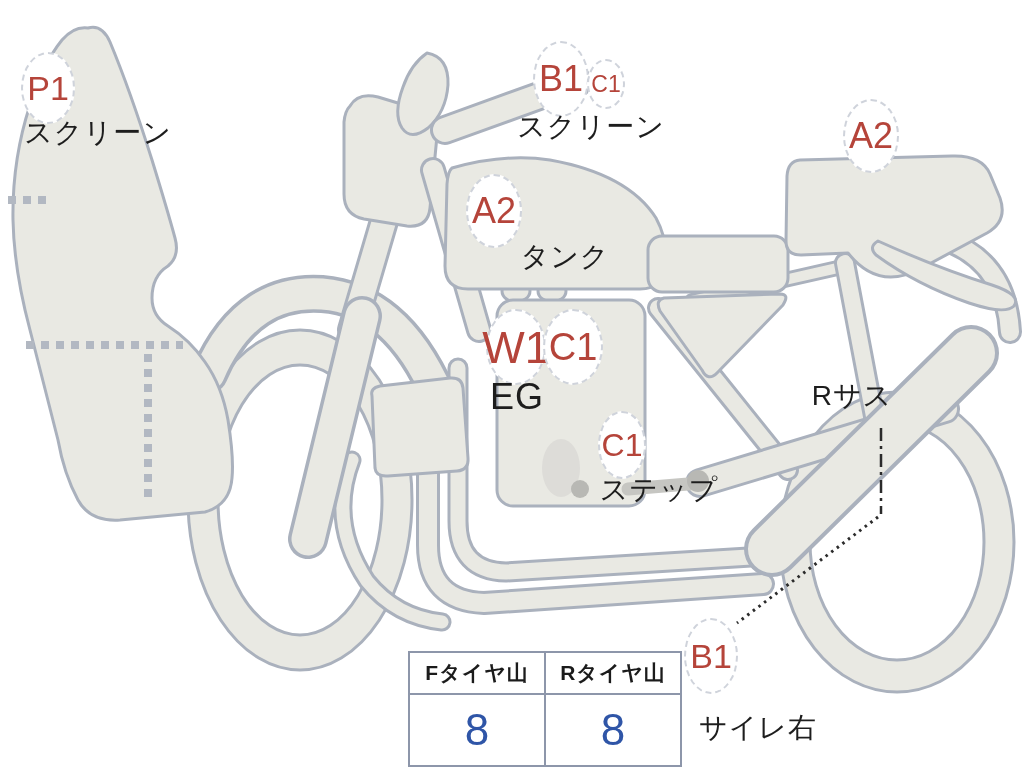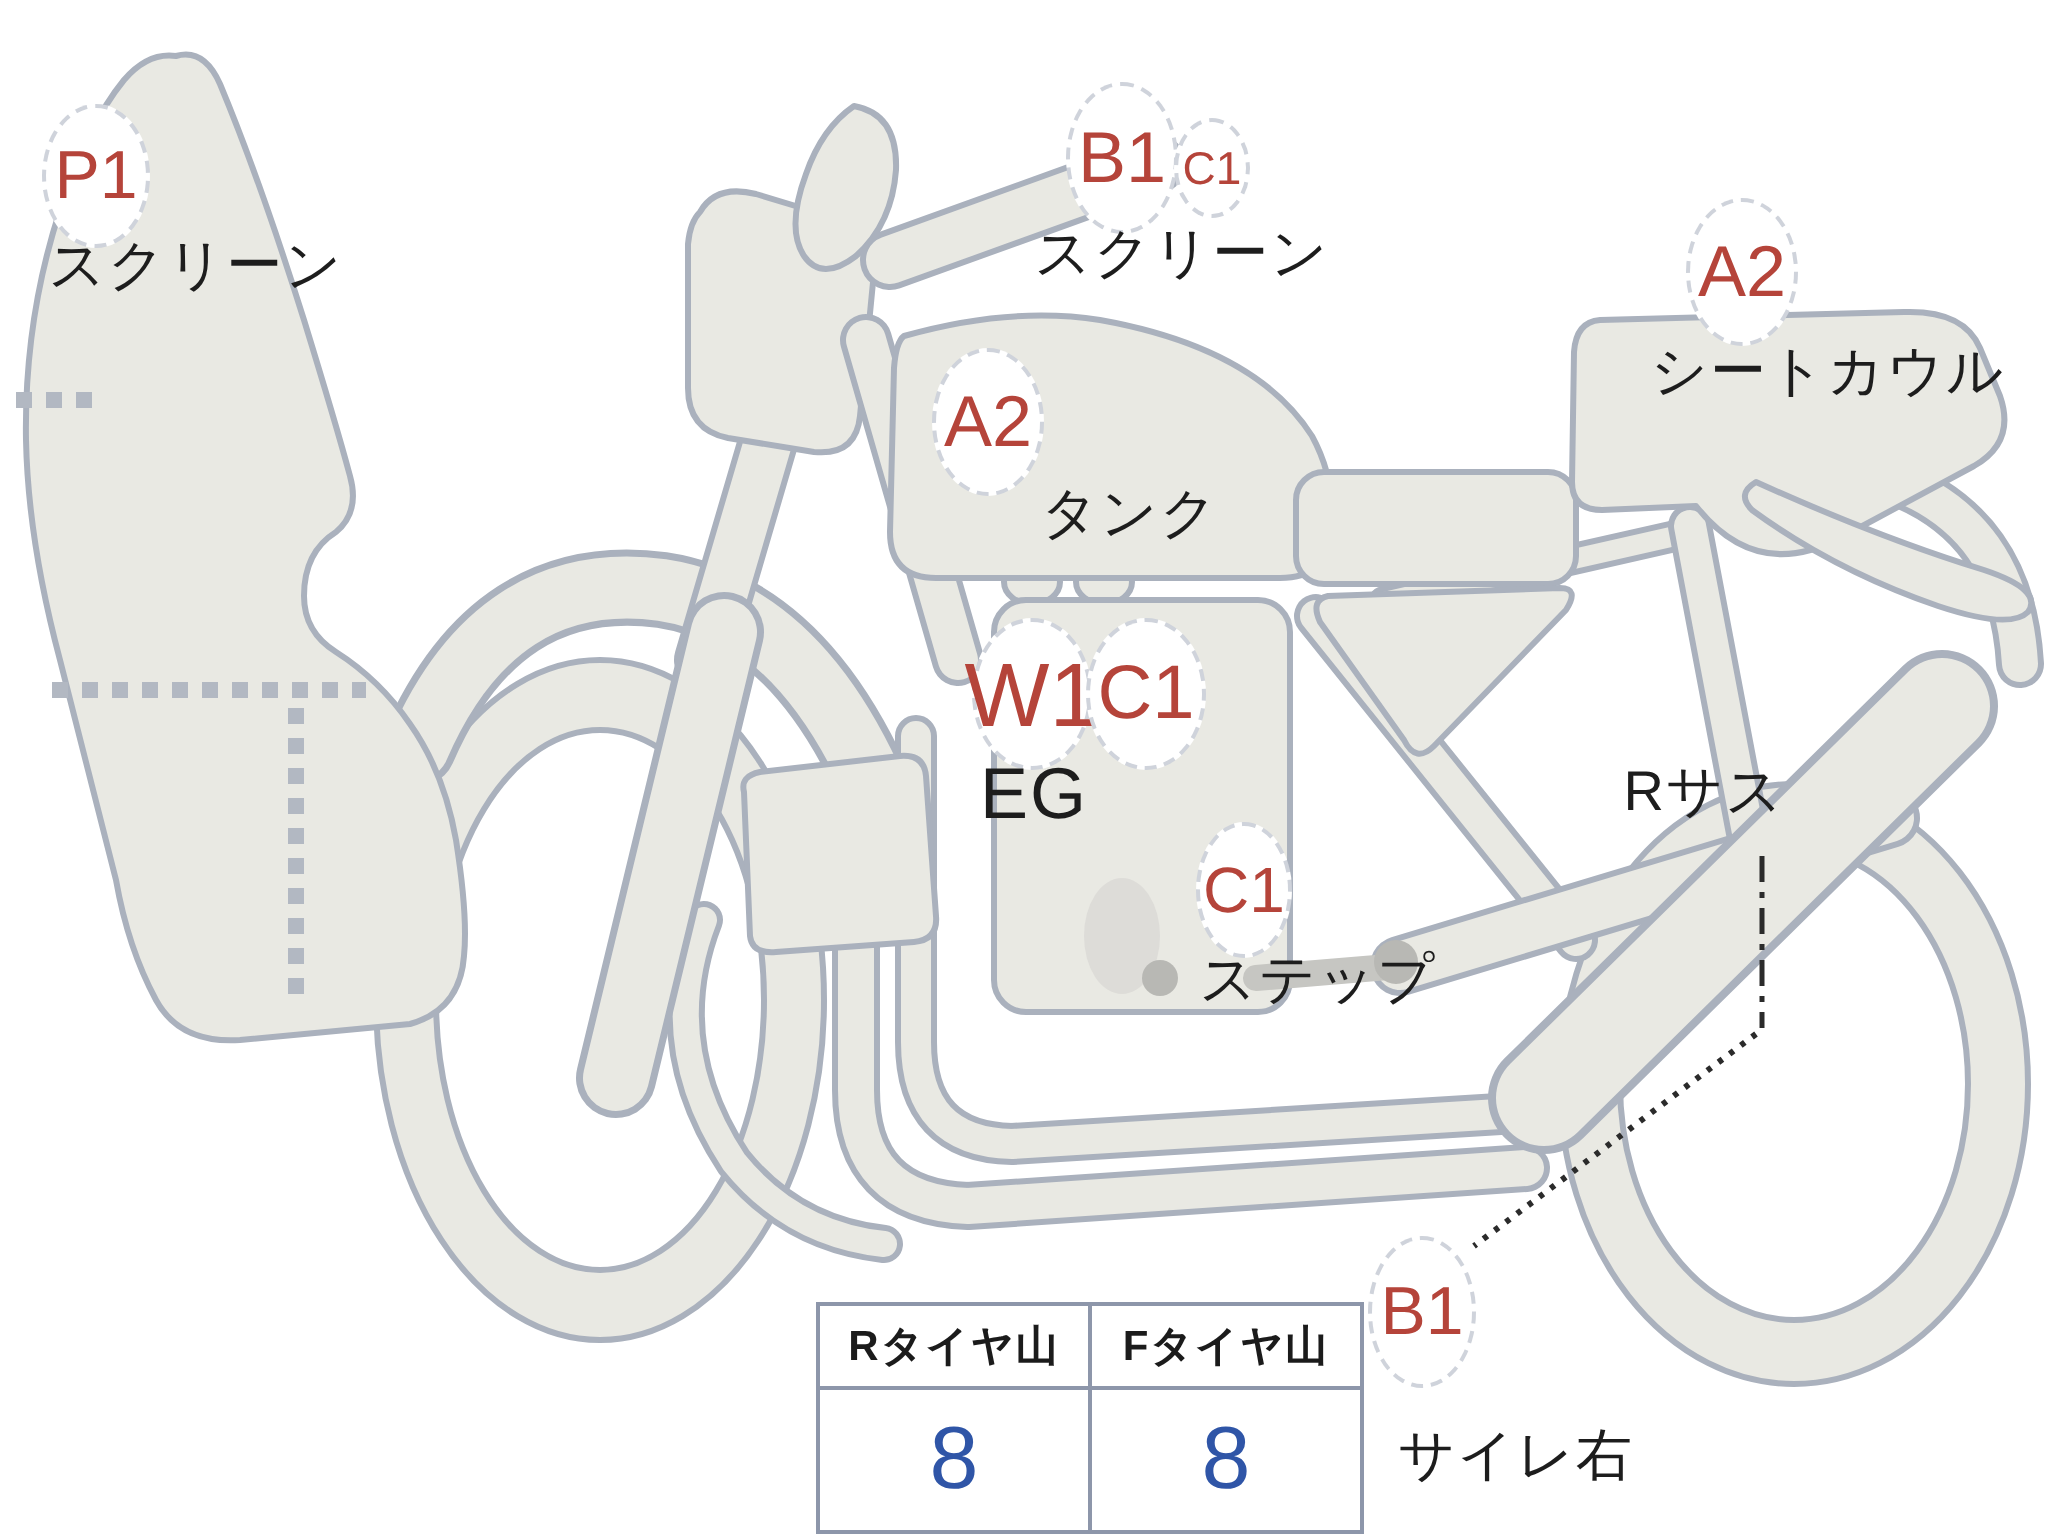--- a/index.html
+++ b/index.html
@@ -149,30 +149,29 @@
   <div class="badge" style="left:494px;top:211px;width:52px;height:70px;font-size:36px;">A2</div>
   <div class="badge" style="left:871px;top:136px;width:52px;height:70px;font-size:36px;">A2</div>
   <div class="badge" style="left:516px;top:347px;width:56px;height:72px;font-size:45px;">W1</div>
   <div class="badge" style="left:573px;top:347px;width:56px;height:72px;font-size:38px;">C1</div>
   <div class="badge" style="left:622px;top:445px;width:44px;height:64px;font-size:32px;">C1</div>
   <div class="badge" style="left:711px;top:656px;width:50px;height:72px;font-size:34px;">B1</div>
 
   <div class="pname" style="left:98px;top:133px;">スクリーン</div>
   <div class="pname" style="left:591px;top:127px;">スクリーン</div>
   <div class="pname" style="left:565px;top:257px;">タンク</div>
-  <div class="pname" style="left:914px;top:186px;">シートカウル</div>
   <div class="pname" style="left:517px;top:397px;font-size:36px;">EG</div>
   <div class="pname" style="left:659px;top:490px;text-align:center;">ステップ</div>
   <div class="pname" style="left:852px;top:396px;">Rサス</div>
   <div class="pname" style="left:758px;top:728px;">サイレ右</div>
 
   <div class="tire-table">
     <div class="tt-row tt-head">
+      <div class="tt-cell">Fタイヤ山</div>
       <div class="tt-cell">Rタイヤ山</div>
-      <div class="tt-cell">Fタイヤ山</div>
     </div>
     <div class="tt-row tt-vals">
       <div class="tt-cell">8</div>
       <div class="tt-cell">8</div>
     </div>
   </div>
 
 </div>
 
 </body></html>

